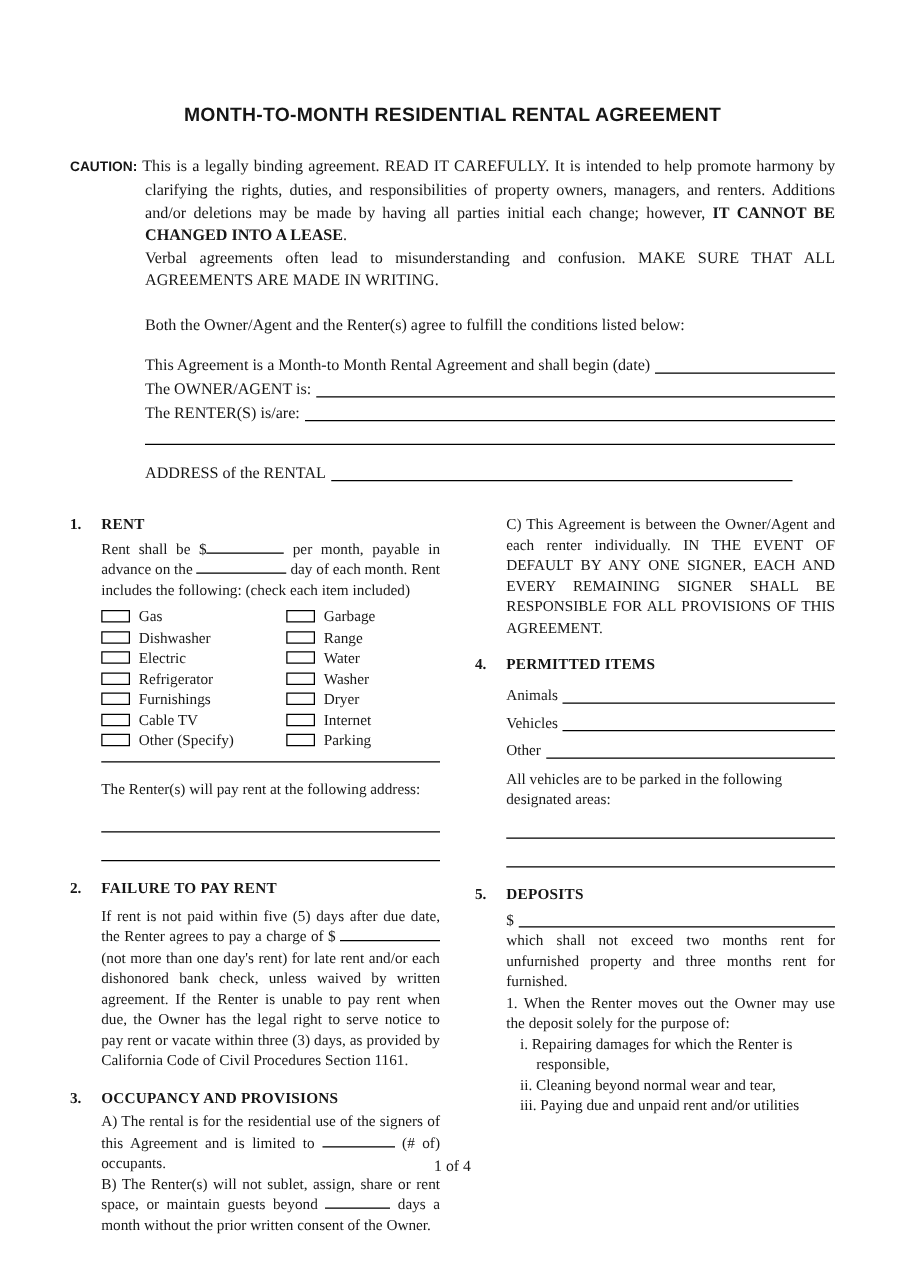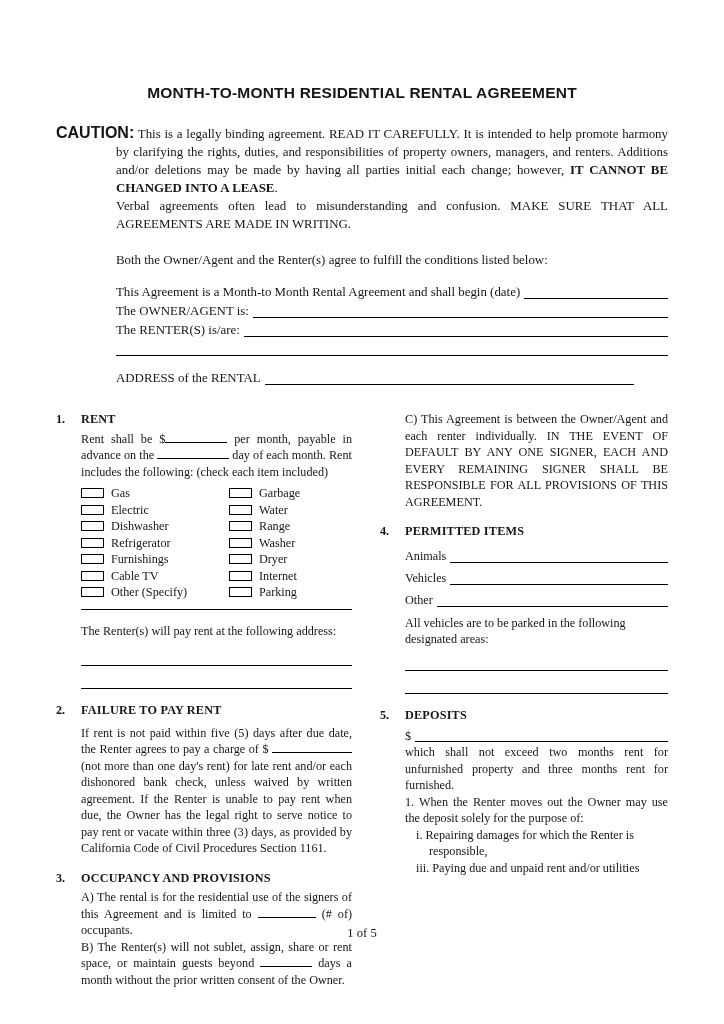--- a/index.html
+++ b/index.html
@@ -5,21 +5,21 @@
   * { margin:0; padding:0; box-sizing:border-box; }
   html, body { background:#ffffff; }
   body { width:724px; height:1024px; font-family:"Liberation Serif", serif; color:#161616; }
   .page { position:relative; width:724px; height:1024px; padding:84px 56px 0 56px; overflow:hidden; background:#ffffff; }
 
   .title { font-family:"Liberation Sans", sans-serif; font-size:15.5px; font-weight:bold;
            text-align:center; letter-spacing:0.2px; margin-bottom:22px; }
 
   .intro { padding-left:60px; font-size:12.9px; line-height:18px; }
   .caution-p { text-indent:-60px; text-align:justify; }
-  .caution-label { font-family:"Liberation Sans", sans-serif; font-weight:bold; font-size:16px; }
+  .caution-label { font-family:"Liberation Sans", sans-serif; font-weight:bold; font-size:11px; }
   .bold { font-weight:bold; }
   .caution-p2 { text-align:justify; }
   .agree-line { margin-top:18px; }
   .fills { margin-top:13px; }
 
   .fill-line { display:flex; align-items:flex-end; height:19px; }
   .fill-line > .lbl { white-space:nowrap; }
   .fill-line .blank { flex:1; border-bottom:1.1px solid #000; margin-left:4px; margin-bottom:2px; height:10px; }
   .rule-line { border-bottom:1.1px solid #000; height:17px; }
   .address-line { margin-top:10px; margin-right:34px; height:21px; }
@@ -111,35 +111,35 @@
                   <span>Gas</span>
                 </div>
               <div class="cb-item">
                   <span class="cb-box"></span>
                   <span>Garbage</span>
                 </div>
             </div>
             <div class="cb-row">
               <div class="cb-item">
                   <span class="cb-box"></span>
+                  <span>Dishwasher</span>
+                </div>
+              <div class="cb-item">
+                  <span class="cb-box"></span>
+                  <span>Range</span>
+                </div>
+            </div>
+            <div class="cb-row">
+              <div class="cb-item">
+                  <span class="cb-box"></span>
                   <span>Electric</span>
                 </div>
               <div class="cb-item">
                   <span class="cb-box"></span>
                   <span>Water</span>
-                </div>
-            </div>
-            <div class="cb-row">
-              <div class="cb-item">
-                  <span class="cb-box"></span>
-                  <span>Dishwasher</span>
-                </div>
-              <div class="cb-item">
-                  <span class="cb-box"></span>
-                  <span>Range</span>
                 </div>
             </div>
             <div class="cb-row">
               <div class="cb-item">
                   <span class="cb-box"></span>
                   <span>Refrigerator</span>
                 </div>
               <div class="cb-item">
                   <span class="cb-box"></span>
                   <span>Washer</span>
@@ -249,22 +249,23 @@
           <div class="sec-title">DEPOSITS</div>
 
           <div class="fill-line deposit-line">
             <span class="lbl">$</span>
             <span class="blank"></span>
           </div>
 
           <p class="just">which shall not exceed two months rent for unfurnished property and three months rent for furnished.</p>
           <p class="just">1. When the Renter moves out the Owner may use the deposit solely for the purpose of:</p>
           <p class="rom-item">i. Repairing damages for which the Renter is responsible,</p>
+          <p class="rom-item">ii. Cleaning beyond normal wear and tear,</p>
           <p class="rom-item">iii. Paying due and unpaid rent and/or utilities</p>
         </div>
       </div>
 
     </div>
   </div>
 
-  <div class="footer">1 of 5</div>
+  <div class="footer">1 of 4</div>
 
 </div>
 
 </body></html>

